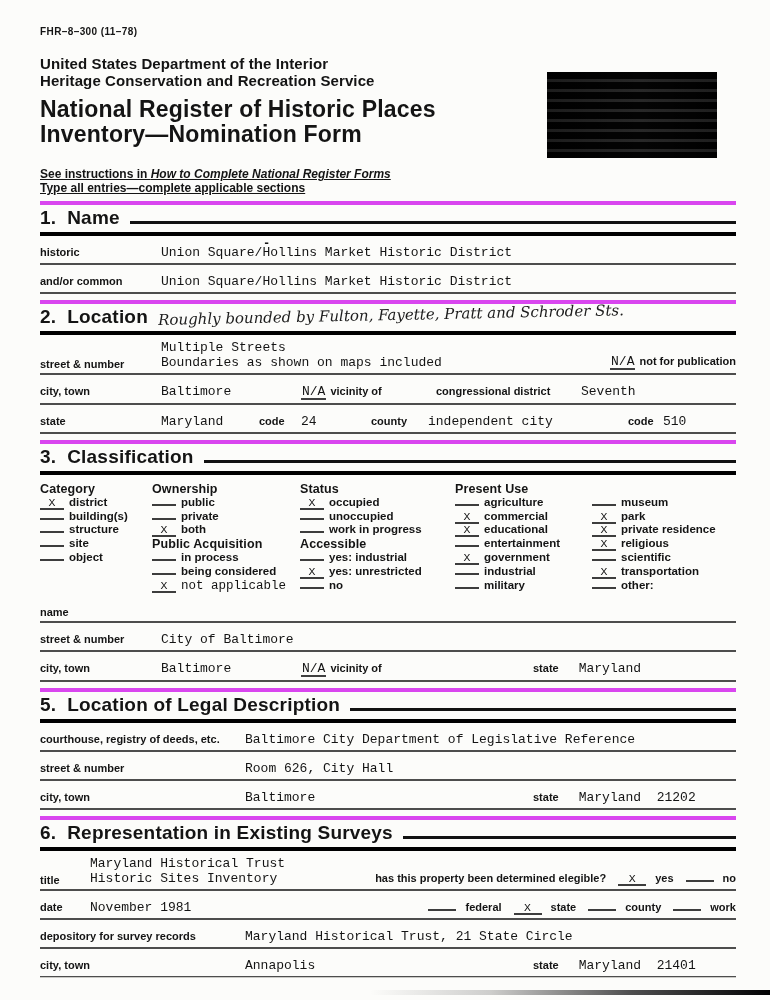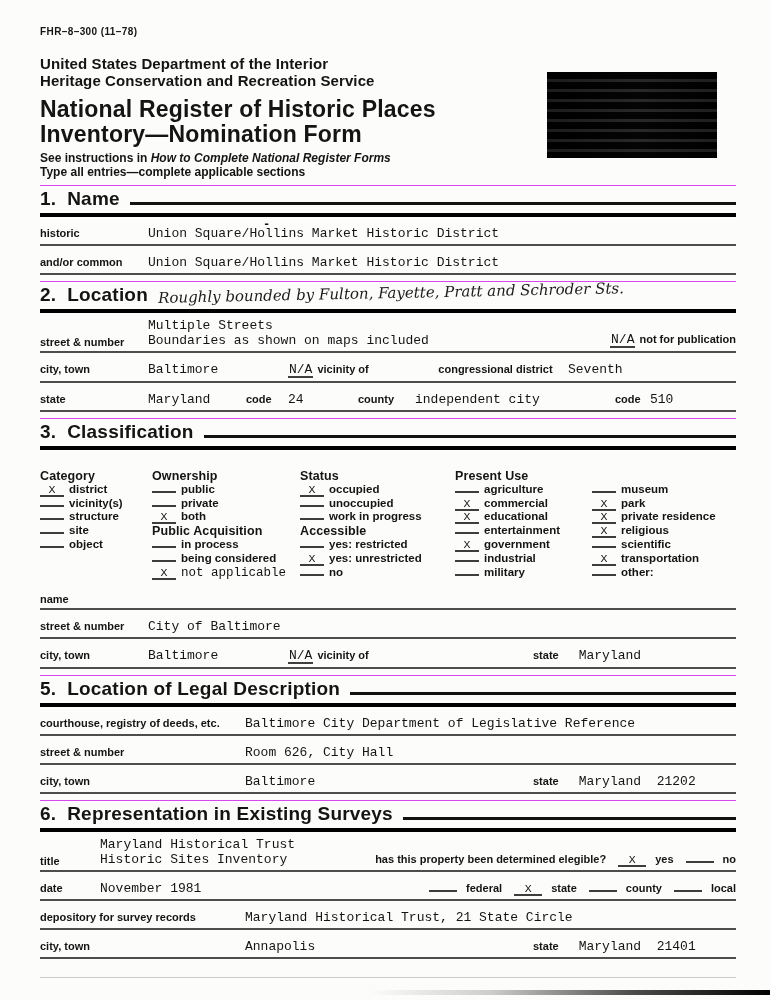--- a/index.html
+++ b/index.html
@@ -3,54 +3,54 @@
 <meta charset="utf-8">
 <style>
   html,body{margin:0;padding:0;background:#e9e9e6;}
   .page{width:770px;height:1000px;background:#fcfcfa;position:relative;overflow:hidden;
         font-family:"Liberation Sans",sans-serif;color:#141414;box-sizing:border-box;
         padding:26px 34px 0 40px;}
   
   .formnum{font-size:10px;font-weight:bold;letter-spacing:.4px;}
   .dept{margin-top:18px;font-size:15px;font-weight:bold;line-height:17px;letter-spacing:.1px;}
   .bigtitle{margin-top:8px;font-size:23px;font-weight:bold;line-height:25px;letter-spacing:.2px;}
-  .instr{margin-top:4px;font-size:12px;font-weight:bold;line-height:14px;}
+  .instr{margin-top:20px;font-size:12px;font-weight:bold;line-height:14px;text-decoration:underline;}
   .instr .it{font-style:italic;}
   .stamp{position:absolute;left:547px;top:72px;width:170px;height:86px;background:#101010;
          background-image:
            repeating-linear-gradient(180deg,rgba(0,0,0,.85) 0 7px,rgba(52,52,52,.55) 7px 10px),
            linear-gradient(90deg,#000 0%,#1a1a1a 55%,#050505 100%);}
   
   .sec{margin-top:6px;}
-  .sechead{display:flex;align-items:center;gap:10px;border-top:1px solid #d946ef;
+  .sechead{display:flex;align-items:center;gap:10px;border-top:4px solid #d946ef;
            border-bottom:4px solid #000;padding:2px 0 3px;overflow:visible;}
   .sectitle{font-size:19px;font-weight:bold;white-space:pre;letter-spacing:.2px;flex-shrink:0;}
   .secrule{flex:1;height:3px;background:#121212;margin-top:9px;}
   .script{font-family:"DejaVu Serif",serif;font-style:italic;font-size:15px;
           transform:rotate(-1.2deg);white-space:nowrap;color:#1d1d1d;margin-top:-4px;}
   
   .frow{position:relative;display:flex;align-items:baseline;border-bottom:2px solid #4d4d4d;
         padding:9px 0 3px;}
   .frow2{align-items:flex-end;padding-top:5px;}
   .lb{font-size:11px;font-weight:bold;flex-shrink:0;}
-  .w130{width:108px;} .w205{width:205px;} .w50{width:60px;}
+  .w130{width:121px;} .w205{width:205px;} .w50{width:50px;}
   .tv{font-family:"Liberation Mono","DejaVu Sans Mono",monospace;font-size:13px;line-height:15px;
       white-space:pre;}
   .v2 .tv{display:block;}
   .na{font-family:"Liberation Mono","DejaVu Sans Mono",monospace;font-size:13px;line-height:12px;
       border-bottom:2px solid #3f3f3f;padding:0 1px;}
   .pairlb{font-size:11px;font-weight:bold;margin-left:4px;}
   .overmark{position:absolute;left:223px;top:1px;font-family:"Liberation Mono",monospace;
             font-size:12px;font-weight:bold;}
   .stcl{margin-left:auto;display:flex;align-items:baseline;width:203px;flex-shrink:0;}
   .stcl .tv{margin-left:20px;}
   .mleft-auto{margin-left:auto;}
   
   .cgrid{display:flex;padding:7px 0 5px;}
-  .ccol{display:flex;flex-direction:column;margin-top:12px;}
+  .ccol{display:flex;flex-direction:column;}
   .c1{width:112px;} .c2{width:148px;} .c3{width:155px;} .c4{width:137px;} .c5{flex:1;}
   .ccell{height:13.8px;display:flex;align-items:baseline;font-size:11.5px;font-weight:bold;
          white-space:nowrap;}
   .chead{font-size:12.5px;letter-spacing:.1px;}
   .cmark{width:24px;border-bottom:2px solid #3d3d3d;text-align:center;
          font-family:"Liberation Mono",monospace;font-size:11.5px;font-weight:normal;
          line-height:11px;margin-right:5px;flex-shrink:0;}
   .ctyped{font-family:"Liberation Mono","DejaVu Sans Mono",monospace;font-size:12.5px;
           font-weight:normal;}
   
@@ -116,21 +116,21 @@
         <span class="pairlb">not for publication</span>
       </span>
     </div>
     <div class="frow">
       <span class="lb w130">city, town</span>
       <span class="tv" style="width:140px;">Baltimore</span>
       <span style="width:135px;display:flex;align-items:baseline;">
         <span class="na">N/A</span>
         <span class="pairlb">vicinity of</span>
       </span>
-      <span class="lb" style="width:145px;text-align:center;">congressional district</span>
+      <span class="lb" style="width:145px;">congressional district</span>
       <span class="tv">Seventh</span>
     </div>
     <div class="frow">
       <span class="lb w130">state</span>
       <span class="tv" style="width:98px;">Maryland</span>
       <span class="lb" style="width:42px;">code</span>
       <span class="tv" style="width:70px;">24</span>
       <span class="lb" style="width:57px;">county</span>
       <span class="tv" style="width:200px;">independent city</span>
       <span class="lb" style="width:35px;">code</span>
@@ -145,21 +145,21 @@
     </div>
     <div class="cgrid">
       <div class="ccol c1">
         <div class="ccell chead">Category</div>
         <div class="ccell">
             <span class="cmark">X</span>
             <span>district</span>
           </div>
         <div class="ccell">
             <span class="cmark"></span>
-            <span>vicinity(s)</span>
+            <span>building(s)</span>
           </div>
         <div class="ccell">
             <span class="cmark"></span>
             <span>structure</span>
           </div>
         <div class="ccell">
             <span class="cmark"></span>
             <span>site</span>
           </div>
         <div class="ccell">
@@ -205,21 +205,21 @@
             <span class="cmark"></span>
             <span>unoccupied</span>
           </div>
         <div class="ccell">
             <span class="cmark"></span>
             <span>work in progress</span>
           </div>
         <div class="ccell chead">Accessible</div>
         <div class="ccell">
             <span class="cmark"></span>
-            <span>yes: restricted</span>
+            <span>yes: industrial</span>
           </div>
         <div class="ccell">
             <span class="cmark">X</span>
             <span>yes: unrestricted</span>
           </div>
         <div class="ccell">
             <span class="cmark"></span>
             <span>no</span>
           </div>
       </div>
@@ -367,21 +367,21 @@
         <span class="ckpair">
             <span class="cmark">X</span>
             <span class="pairlb">state</span>
           </span>
         <span class="ckpair">
             <span class="cmark"></span>
             <span class="pairlb">county</span>
           </span>
         <span class="ckpair">
             <span class="cmark"></span>
-            <span class="pairlb">local</span>
+            <span class="pairlb">work</span>
           </span>
       </span>
     </div>
     <div class="frow">
       <span class="lb w205">depository for survey records</span>
       <span class="tv">Maryland Historical Trust, 21 State Circle</span>
     </div>
     <div class="frow">
       <span class="lb w205">city, town</span>
       <span class="tv">Annapolis</span>

